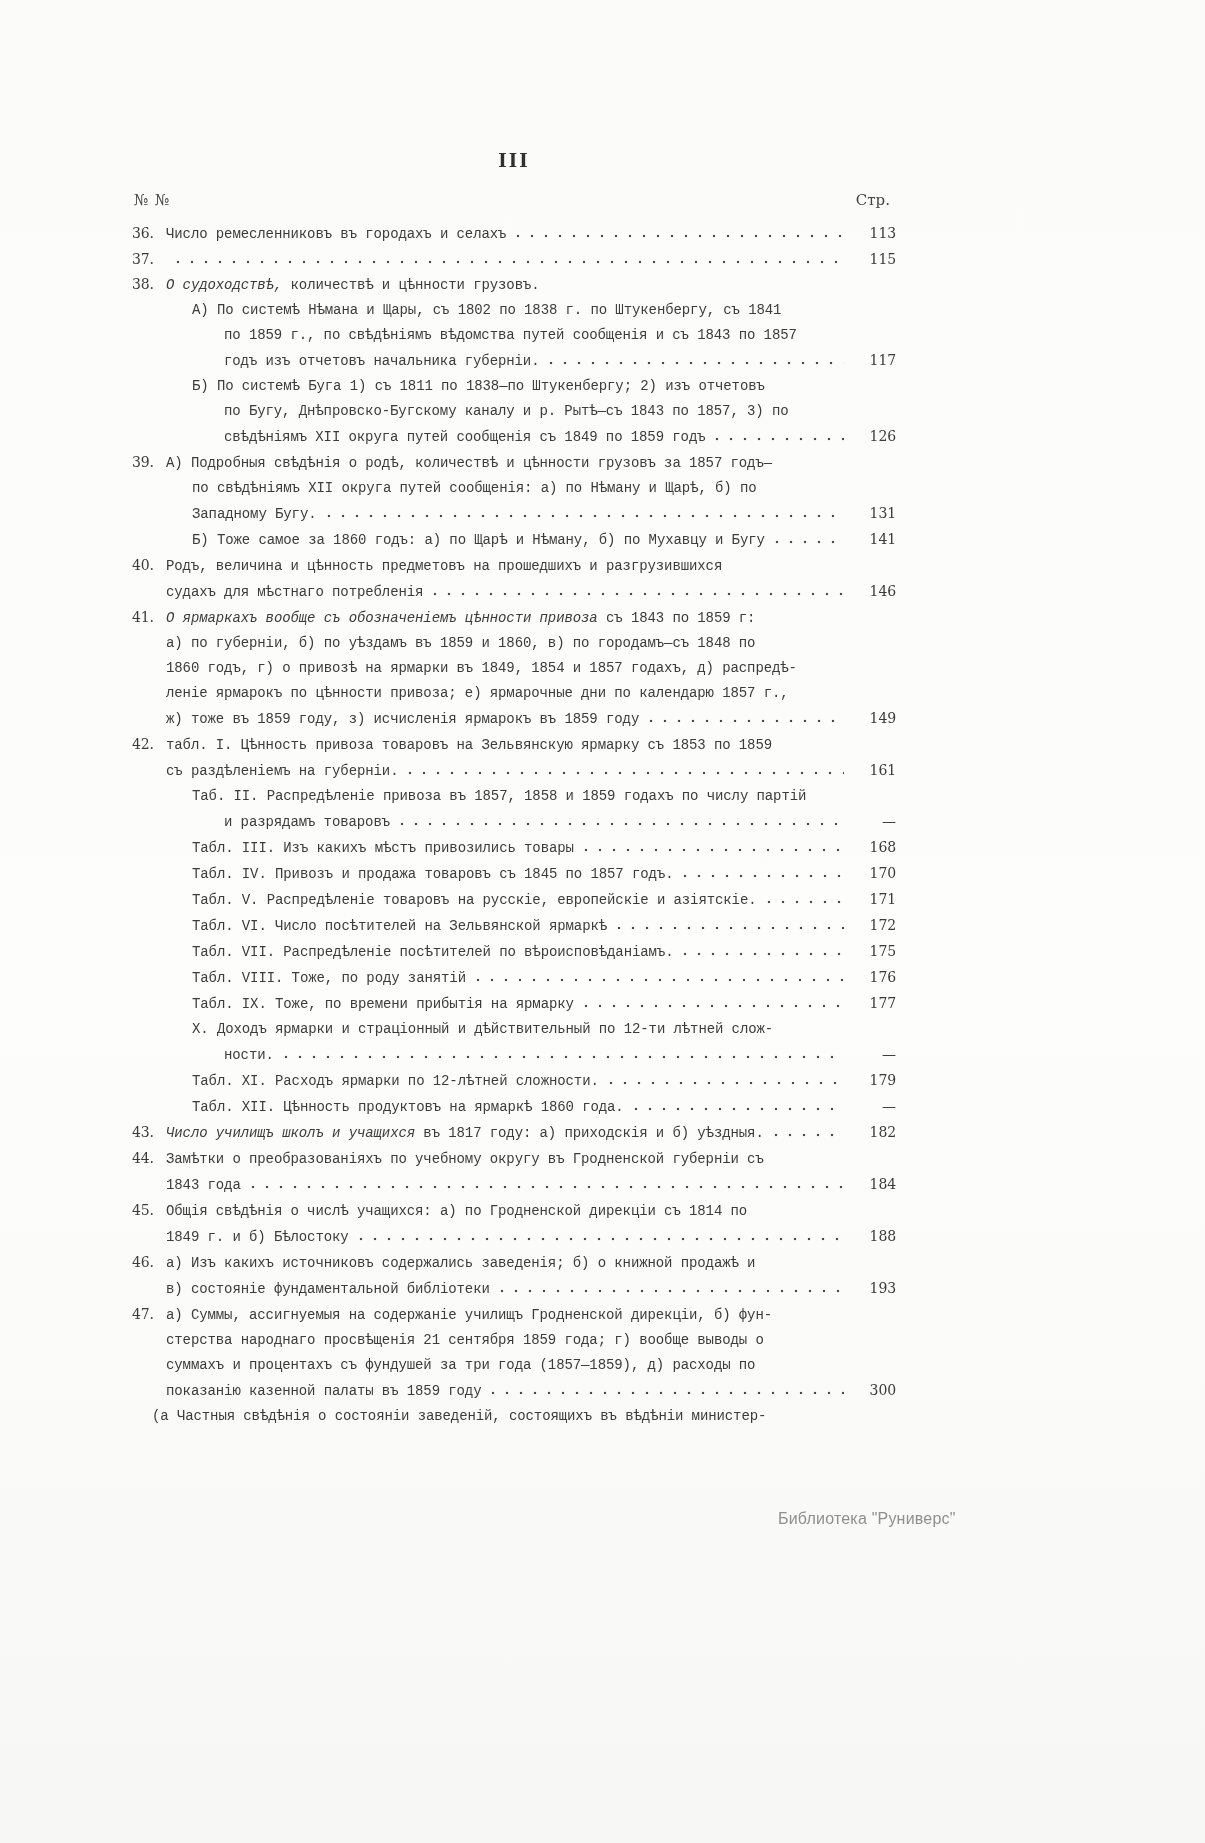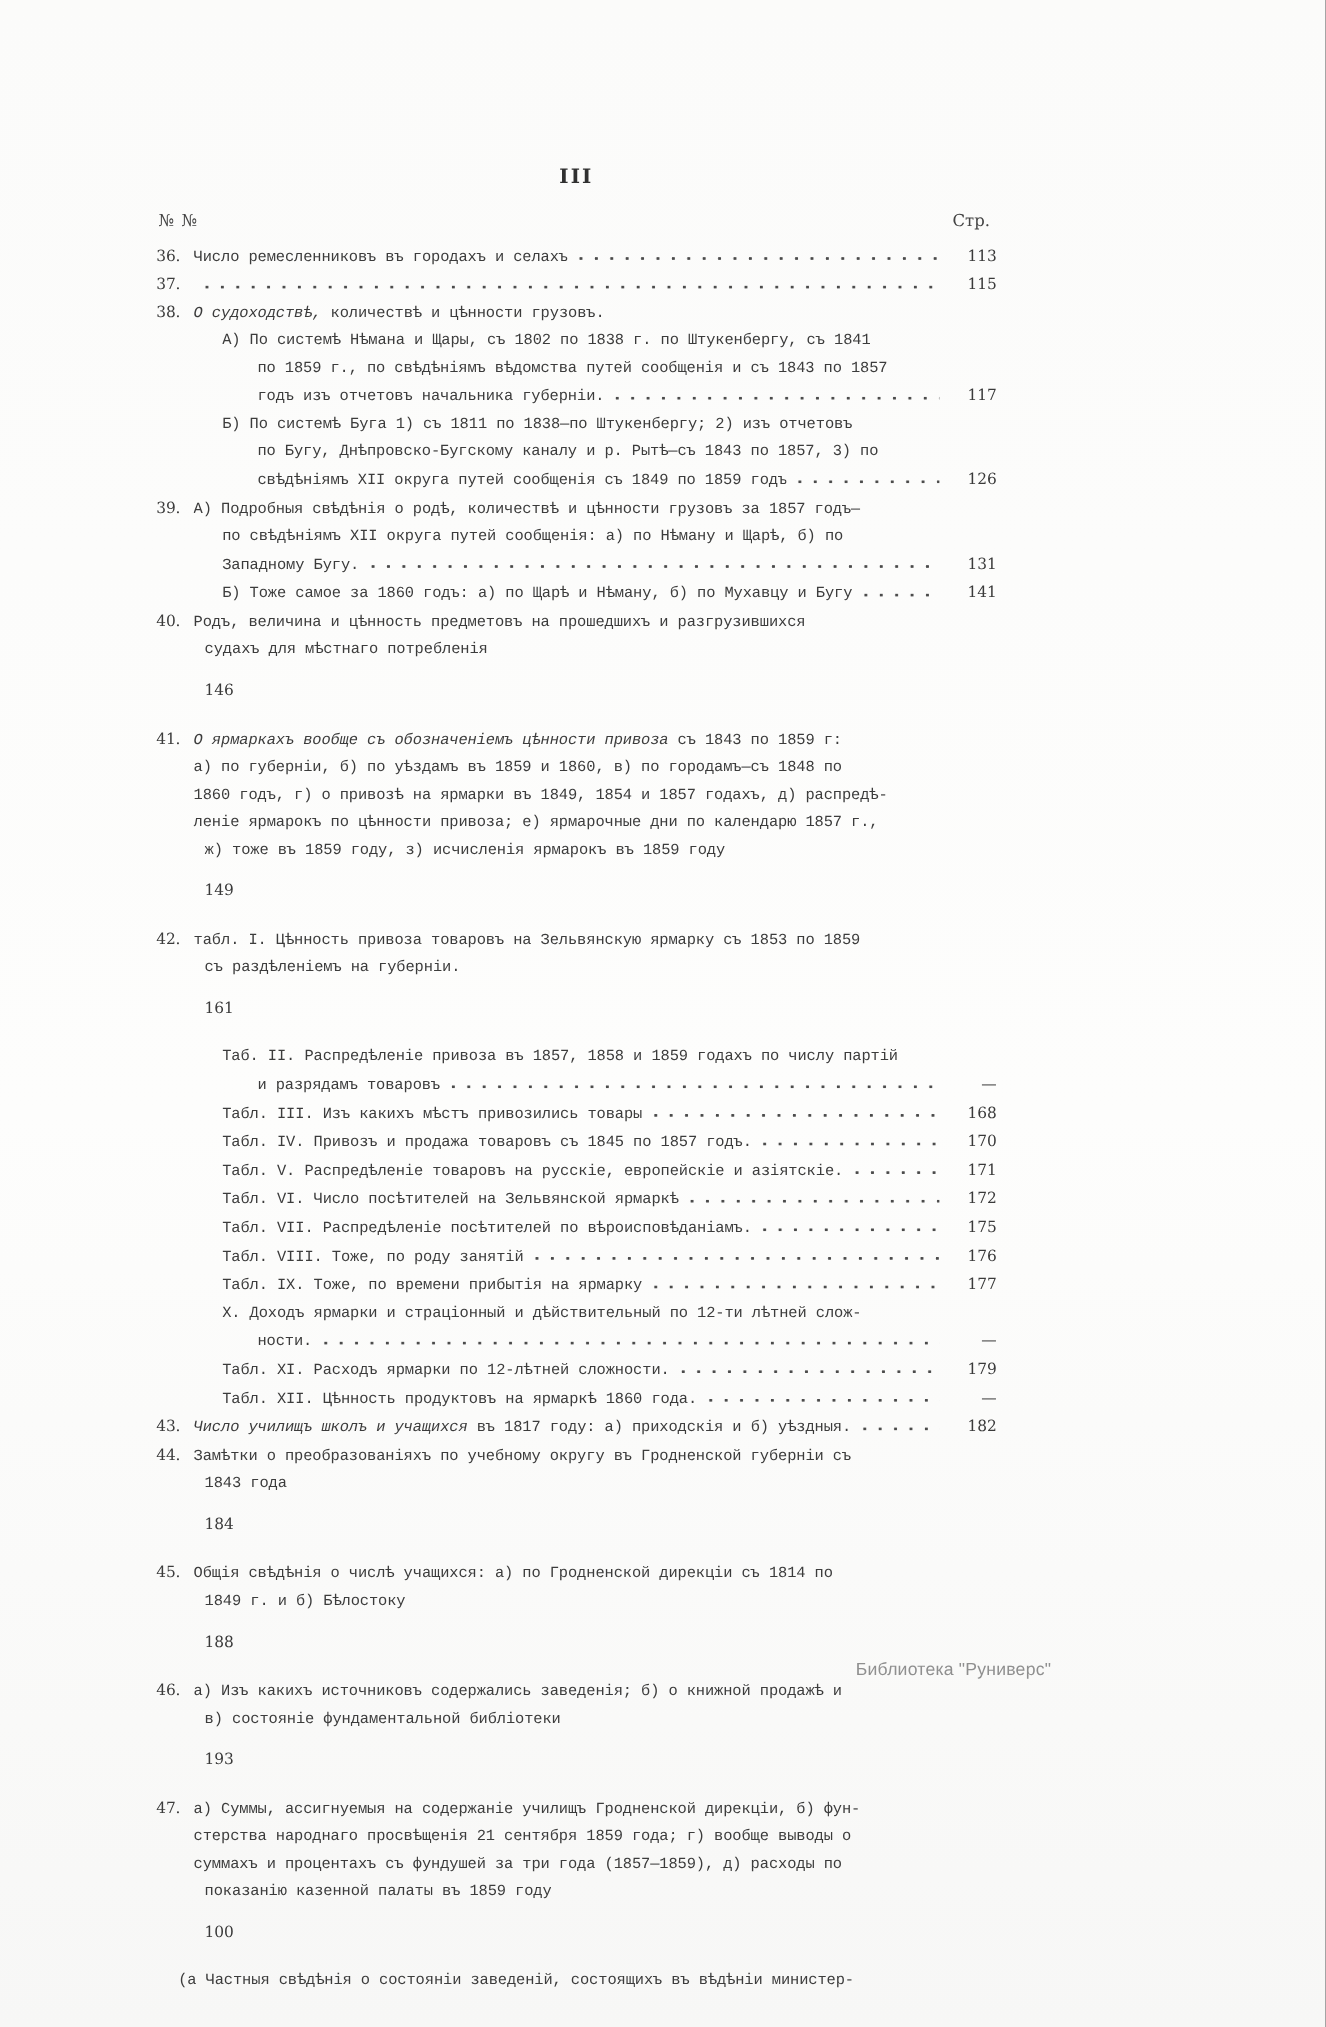--- a/index.html
+++ b/index.html
@@ -5,38 +5,38 @@
   html,body{margin:0;padding:0;background:#888;}
   .sheet{
     position:relative;
     width:1205px;height:1843px;
     background:linear-gradient(180deg,#fbfbfa 0%,#fdfdfc 55%,#f7f7f6 100%);
     font-family:"DejaVu Serif",serif;
     color:#3c3c3c;
     overflow:hidden;
     margin:0 auto;
   }
-  .content{position:absolute;left:142px;top:150px;width:764px;}
+  .content{position:absolute;left:132px;top:150px;width:764px;}
   .folio{
     text-align:center;font-weight:bold;font-size:18px;
     letter-spacing:2px;color:#303030;margin-bottom:20px;
   }
   .cols{
     display:flex;justify-content:space-between;align-items:baseline;
     font-size:15px;margin:0 2px 12px 2px;color:#444;
   }
   .col-left{letter-spacing:1px;}
   .col-right{padding-right:4px;}
   .line{
     display:flex;align-items:baseline;
     line-height:25px;font-size:14px;white-space:nowrap;
     letter-spacing:-0.1px;
   }
   .num{flex:0 0 34px;}
-  .ind1{padding-left:34px;flex-direction:column;}
+  .ind1{padding-left:34px;}
   .ind2{padding-left:60px;}
   .ind3{padding-left:92px;}
   .ind4{padding-left:20px;}
   .txt{flex:0 1 auto;overflow:hidden;font-family:Liberation Mono, monospace;}
   .txt i{font-style:italic;}
   .leader{
     flex:1 1 12px;height:4px;margin:0 8px 0 10px;
     background-image:radial-gradient(circle at 2px 2px,#4a4a4a 1.3px,rgba(0,0,0,0) 1.6px);
     background-size:14px 4px;background-repeat:repeat-x;
     background-position:left bottom;
@@ -249,21 +249,21 @@
         </div>
         <div class="line ind1">
           <span class="txt"><span>стерства народнаго просвѣщенія 21 сентября 1859 года; г) вообще выводы о</span></span>
         </div>
         <div class="line ind1">
           <span class="txt"><span>суммахъ и процентахъ съ фундушей за три года (1857—1859), д) расходы по</span></span>
         </div>
         <div class="line ind1">
           <span class="txt"><span>показанію казенной палаты въ 1859 году</span></span>
           <span class="leader"></span>
-          <span class="pg">100</span>
+          <span class="pg">300</span>
         </div>
         <div class="line ind4">
           <span class="txt"><span>(а Частныя свѣдѣнія о состояніи  заведеній, состоящихъ въ вѣдѣніи министер-</span></span>
         </div>
       </div>
   </div>
   <div class="watermark">Библиотека "Руниверс"</div>
 </div>
 
 </body></html>

